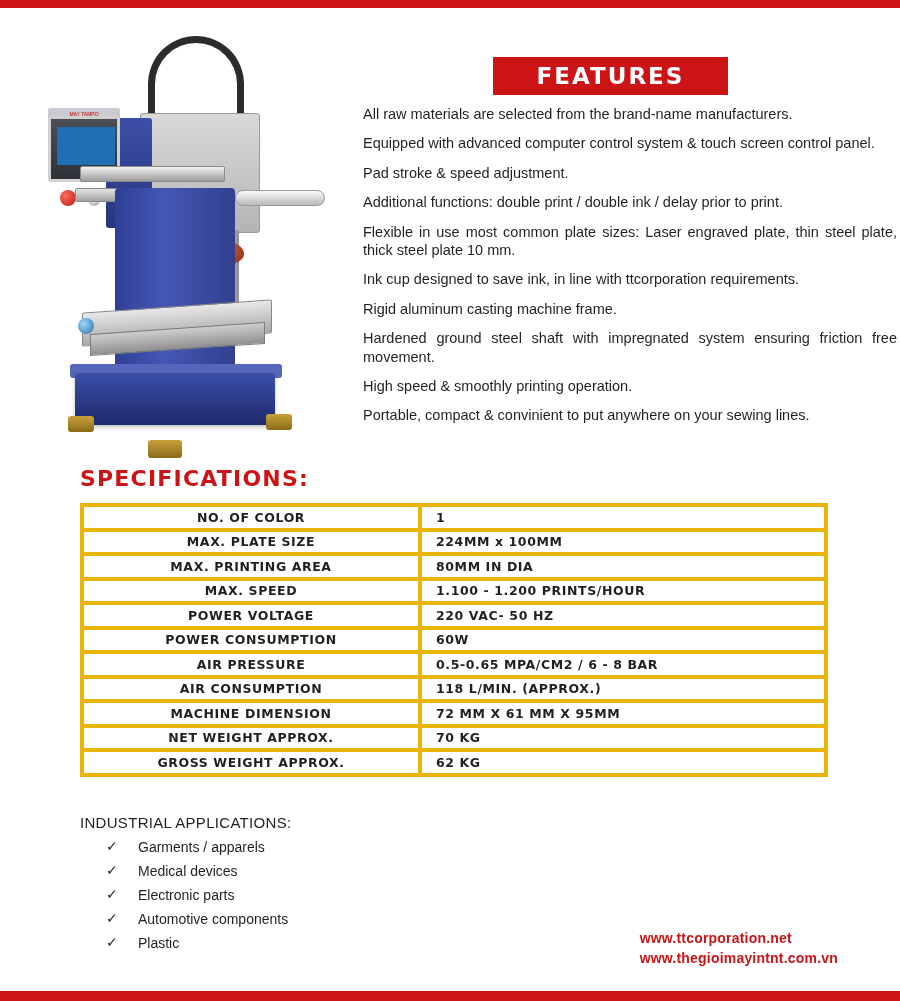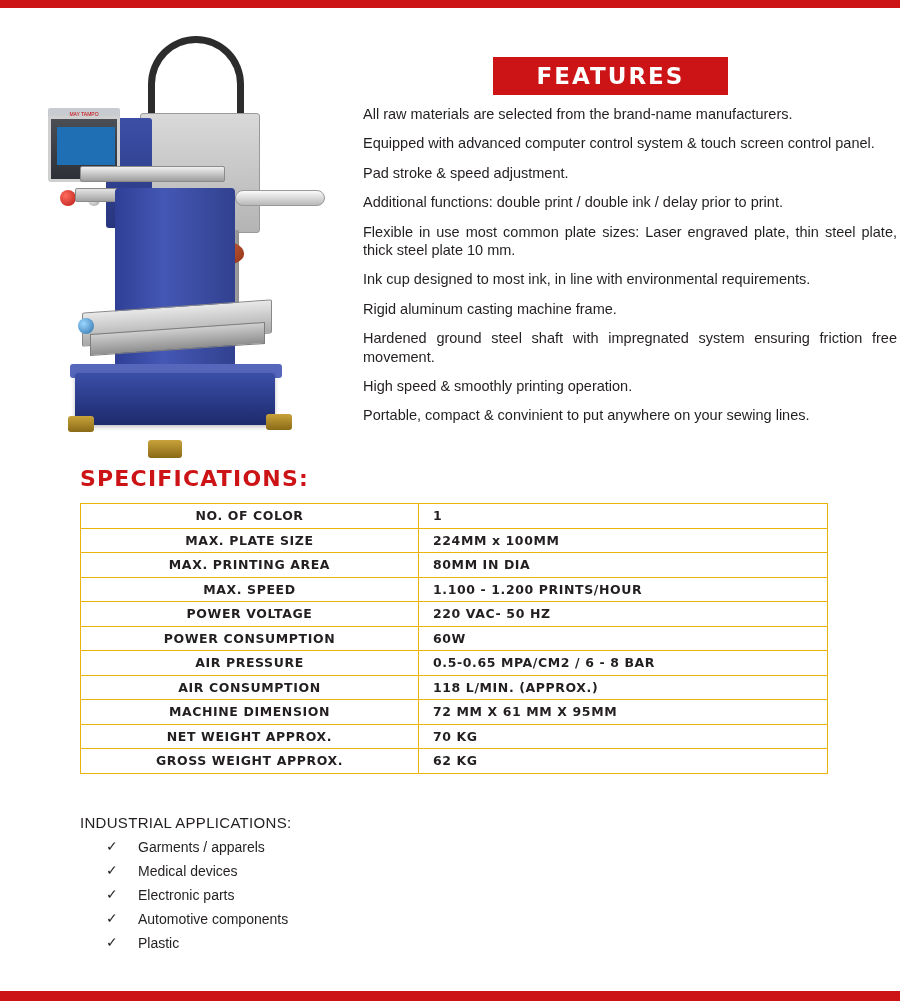--- a/index.html
+++ b/index.html
@@ -232,21 +232,21 @@
     font-family: "DejaVu Sans", sans-serif;
   }
   table.spec {
     position: absolute;
     left: 80px; top: 503px;
     width: 748px;
     border-collapse: collapse;
     font-family: "DejaVu Sans", sans-serif;
   }
   table.spec td {
-    border: 1px solid #eab308;
+    border: 4px solid #eab308;
     height: 24.5px;
     font-size: 12.5px;
     font-weight: bold;
     color: #231f20;
     letter-spacing: .6px;
     padding: 0 8px;
   }
   table.spec td.lab {
     width: 338px;
     text-align: center;
@@ -340,21 +340,21 @@
   <div class="features-banner">
     <span>FEATURES</span>
   </div>
 
   <div class="features-list">
     <p>All raw materials are selected from the brand-name manufacturers.</p>
     <p>Equipped with advanced computer control system &amp; touch screen control panel.</p>
     <p>Pad stroke &amp; speed adjustment.</p>
     <p>Additional functions: double print / double ink / delay prior to print.</p>
     <p>Flexible in use most common plate sizes: Laser engraved plate, thin steel plate, thick steel plate 10 mm.</p>
-    <p>Ink cup designed to most ink, in line with environmental requirements.</p>
+    <p>Ink cup designed to save ink, in line with ttcorporation requirements.</p>
     <p>Rigid aluminum casting machine frame.</p>
     <p>Hardened ground steel shaft with impregnated system ensuring friction free movement.</p>
     <p>High speed &amp; smoothly printing operation.</p>
     <p>Portable, compact &amp; convinient to put anywhere on your sewing lines.</p>
   </div>
 
   <div class="spec-title">SPECIFICATIONS:</div>
 
   <table class="spec">
     <tbody>
@@ -422,15 +422,19 @@
     <li>
       <span class="tick">✓</span>
       <span>Automotive components</span>
     </li>
     <li>
       <span class="tick">✓</span>
       <span>Plastic</span>
     </li>
   </ul>
 
+  <div class="links">
+    <a href="#">www.ttcorporation.net</a>
+    <a href="#">www.thegioimayintnt.com.vn</a>
+  </div>
 
   <div class="bottom-bar"></div>
 </div>
 
 </body></html>

